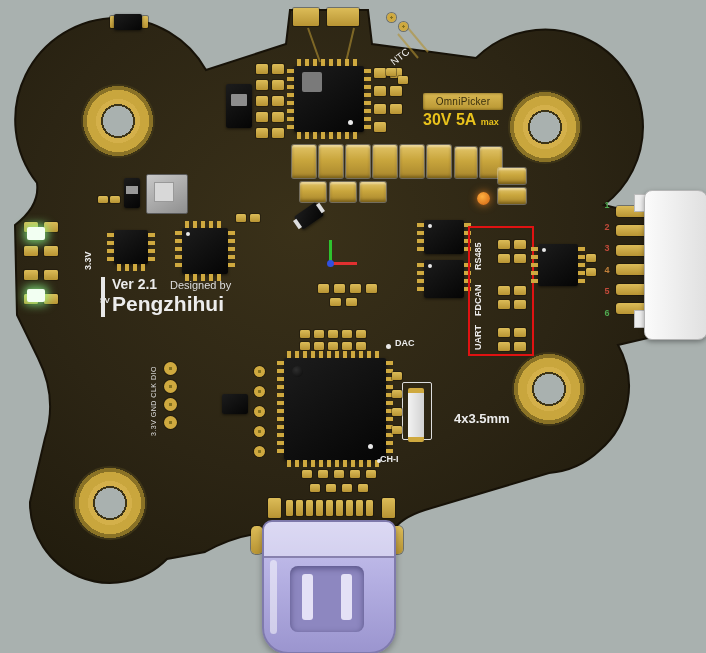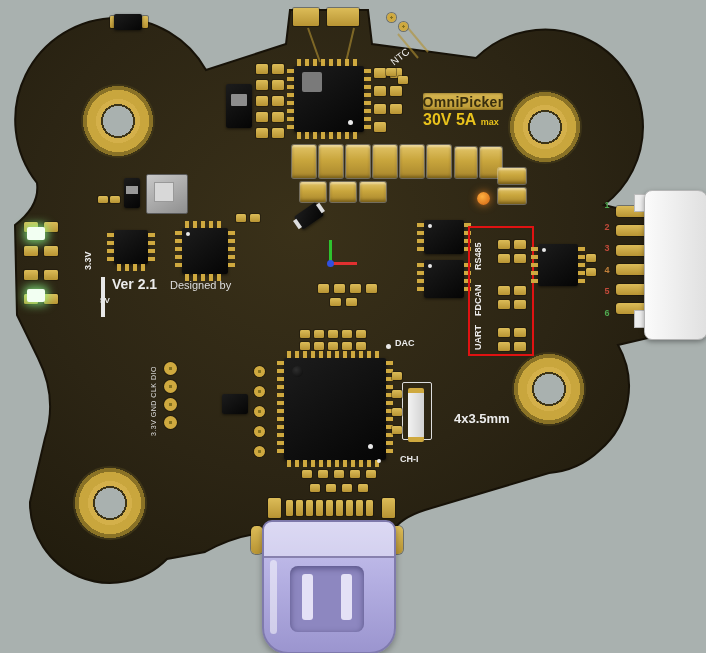--- a/index.html
+++ b/index.html
@@ -108,21 +108,21 @@
 
   <div class="ic" style="left:226px;top:84px;width:26px;height:44px">
     <div style="position:absolute;left:5px;top:10px;width:16px;height:12px;background:#8d8d8d;border-radius:1px"></div>
   </div>
 
   <div class="silk" style="left:390px;top:52px;font-size:10px;transform:rotate(-38deg)">NTC</div>
   <div class="pad" style="left:386px;top:68px;width:10px;height:8px"></div>
   <div class="pad" style="left:398px;top:76px;width:10px;height:8px"></div>
 
   <div style="position:absolute;left:423px;top:93px;width:80px;height:17px;background:linear-gradient(#d9b852,#b99733);border-radius:2px;box-shadow:inset 0 0 3px rgba(60,45,5,.7);display:flex;align-items:center;justify-content:center">
-    <span style="font-size:14px;font-weight:bold;color:#392f0e;letter-spacing:.3px">OmniPicker</span>
+    <span style="font-size:10px;font-weight:normal;color:#392f0e;letter-spacing:.3px">OmniPicker</span>
   </div>
   <div class="silk" style="left:423px;top:112px;color:#e8c21c">
     <span class="b" style="font-size:16px">30V 5A</span>
     <span class="b" style="font-size:9px">max</span>
   </div>
 
   <div class="cap" style="left:292px;top:145px;width:24px;height:33px"></div>
   <div class="cap" style="left:319px;top:145px;width:24px;height:33px"></div>
   <div class="cap" style="left:346px;top:145px;width:24px;height:33px"></div>
   <div class="cap" style="left:373px;top:145px;width:24px;height:33px"></div>
@@ -173,20 +173,21 @@
   <div style="position:absolute;left:146px;top:174px;width:40px;height:38px;background:linear-gradient(150deg,#c8c8c8,#8f8f8f);border:1px solid #5a5a5a;border-radius:2px">
     <div style="position:absolute;left:7px;top:7px;width:18px;height:18px;background:#d8d8d8;border:1px solid #999"></div>
   </div>
   <div class="ic" style="left:124px;top:178px;width:16px;height:30px">
     <div style="position:absolute;left:2px;top:8px;width:12px;height:8px;background:#999"></div>
   </div>
 
   <div style="position:absolute;left:101px;top:277px;width:4px;height:40px;background:#e8e8e8"></div>
   <div class="silk b" style="left:112px;top:277px;font-size:14px">Ver 2.1</div>
   <div class="silk" style="left:170px;top:280px;font-size:11px;color:#dedede">Designed by</div>
+  <div class="silk b" style="left:112px;top:293px;font-size:21px">Pengzhihui</div>
 
   <div class="ic" style="left:296px;top:208px;width:26px;height:16px;transform:rotate(-35deg)">
     <div style="position:absolute;left:-3px;top:3px;width:4px;height:10px;background:#ddd"></div>
     <div style="position:absolute;right:-3px;top:3px;width:4px;height:10px;background:#ddd"></div>
   </div>
   <div style="position:absolute;left:329px;top:240px;width:3px;height:24px;background:#2ec22e"></div>
   <div style="position:absolute;left:331px;top:262px;width:26px;height:3px;background:#e03030"></div>
   <div style="position:absolute;left:327px;top:260px;width:7px;height:7px;background:#3050e0;border-radius:50%"></div>
   <div class="pad" style="left:318px;top:284px;width:11px;height:9px"></div>
   <div class="pad" style="left:334px;top:284px;width:11px;height:9px"></div>
@@ -273,21 +274,21 @@
     <div class="wdot" style="left:84px;top:86px;width:5px;height:5px"></div>
   </div>
 
   <div style="position:absolute;left:402px;top:382px;width:28px;height:56px;border:1px solid #ddd;border-radius:2px"></div>
   <div style="position:absolute;left:408px;top:388px;width:16px;height:44px;background:linear-gradient(90deg,#f2f2f2,#d2d2d2);border-top:5px solid #cfa93f;border-bottom:5px solid #cfa93f;border-radius:2px"></div>
   <div class="pad" style="left:392px;top:372px;width:10px;height:8px"></div>
   <div class="pad" style="left:392px;top:390px;width:10px;height:8px"></div>
   <div class="pad" style="left:392px;top:408px;width:10px;height:8px"></div>
   <div class="pad" style="left:392px;top:426px;width:10px;height:8px"></div>
   <div class="wdot" style="left:377px;top:459px;width:4px;height:4px"></div>
-  <div class="silk b" style="left:400px;top:455px;font-size:9px">CH-I</div>
+  <div class="silk b" style="left:380px;top:455px;font-size:9px">CH-I</div>
 
   <div class="rpad" style="left:254px;top:366px;width:11px;height:11px"></div>
   <div class="rpad" style="left:254px;top:386px;width:11px;height:11px"></div>
   <div class="rpad" style="left:254px;top:406px;width:11px;height:11px"></div>
   <div class="rpad" style="left:254px;top:426px;width:11px;height:11px"></div>
   <div class="rpad" style="left:254px;top:446px;width:11px;height:11px"></div>
   <div class="ic" style="left:222px;top:394px;width:26px;height:20px"></div>
 
   <div class="silk rot90" style="left:150px;top:436px;font-size:7px;letter-spacing:.5px;color:#dedede">3.3V GND CLK DIO</div>
   <div class="rpad" style="left:164px;top:362px;width:13px;height:13px"></div>

